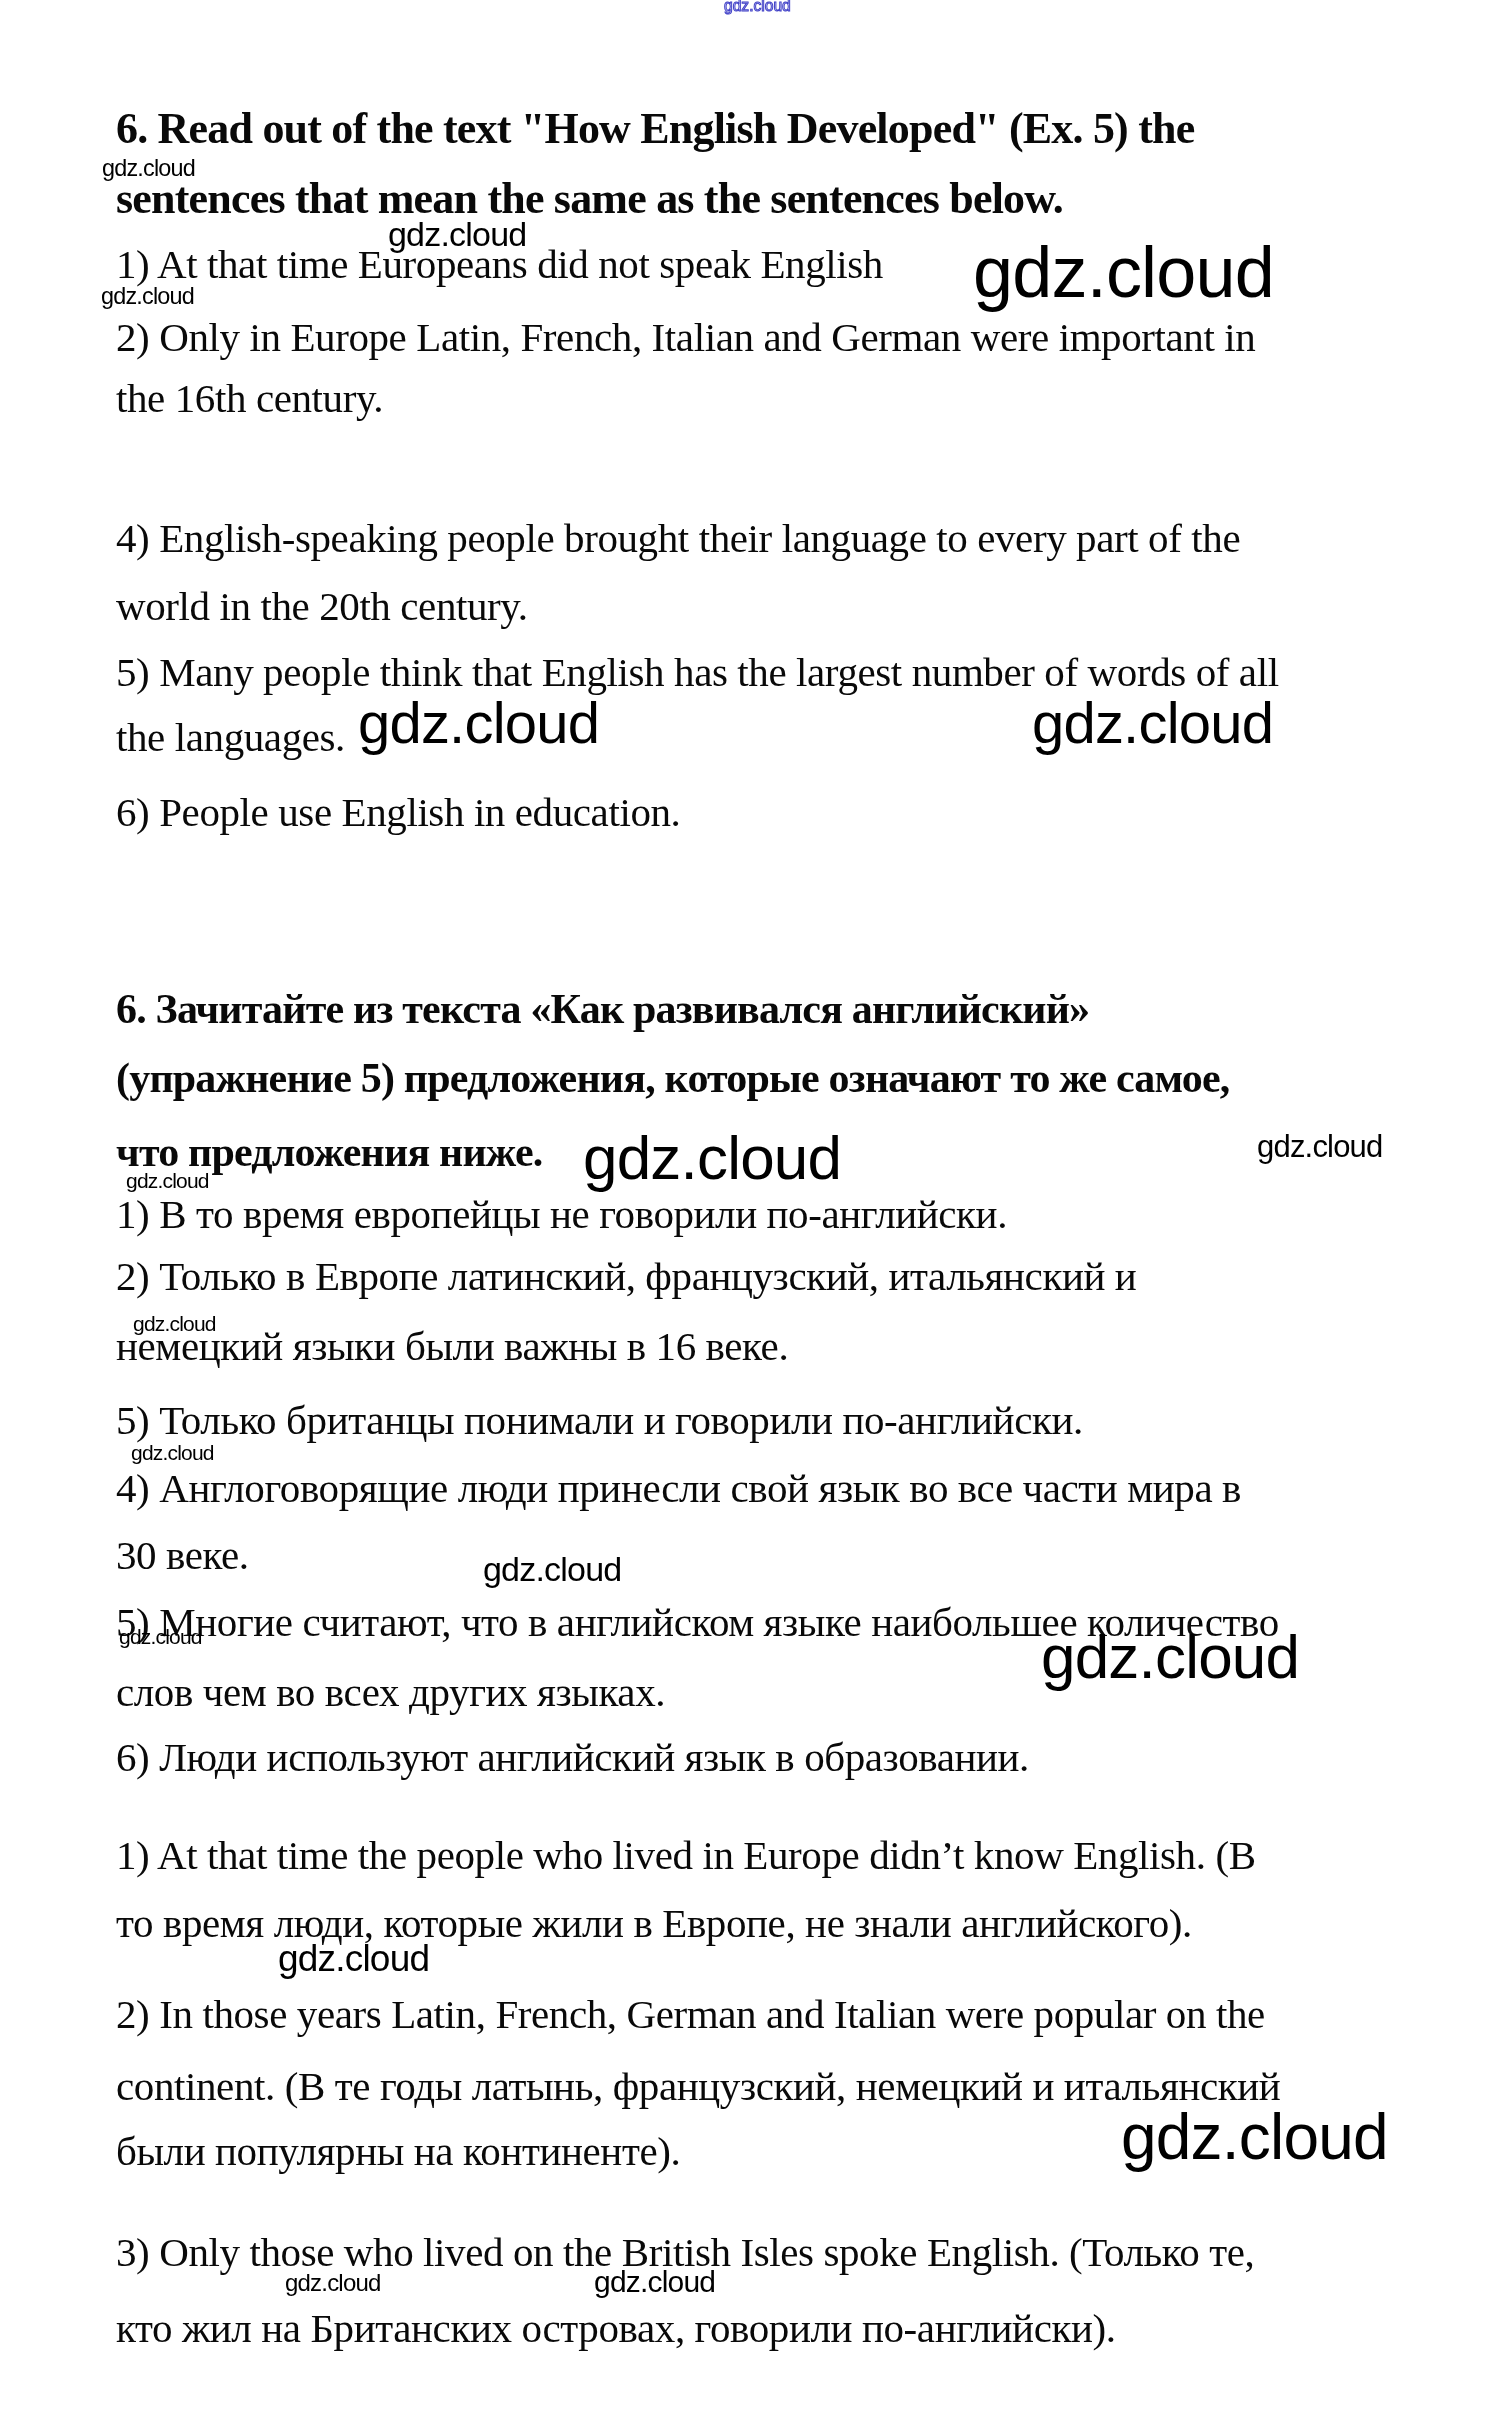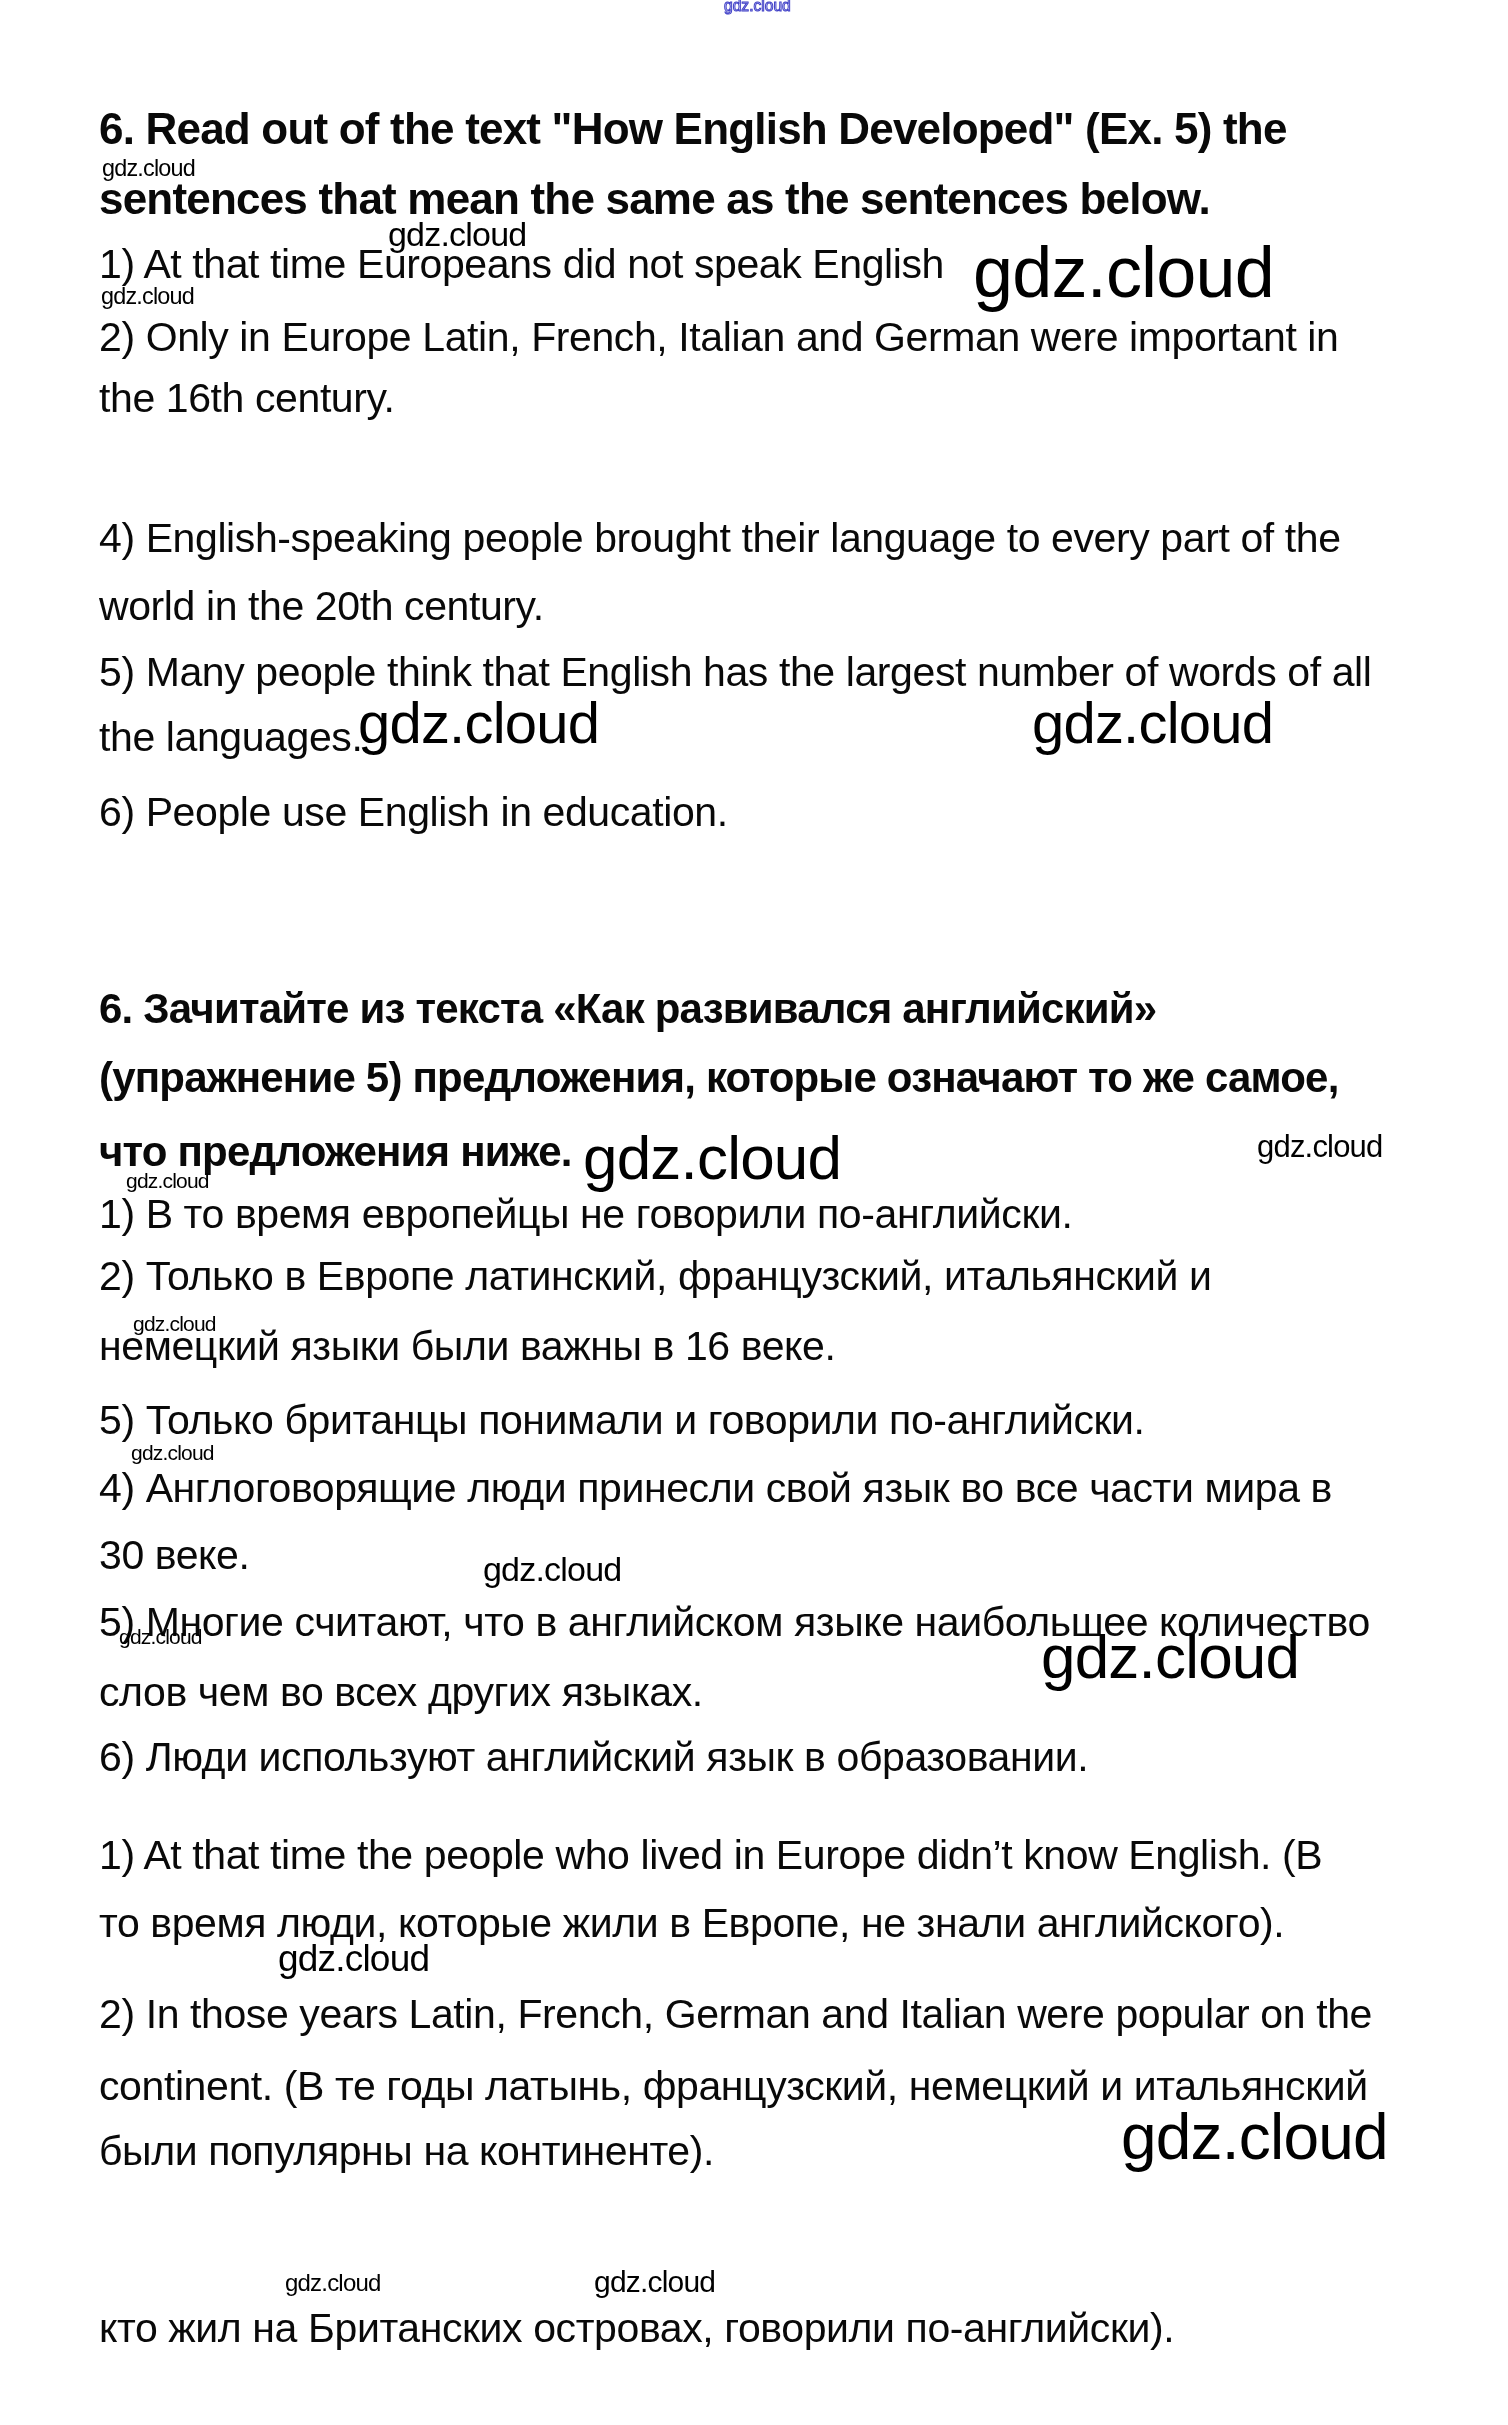--- a/index.html
+++ b/index.html
@@ -12,23 +12,23 @@
     width: 1509px;
     height: 2426px;
     background: #ffffff;
     overflow: hidden;
     font-family: "Liberation Serif", serif;
     color: #000000;
   }
   
   .tl {
     position: absolute;
-    left: 99px;
+    left: 116px;
     white-space: nowrap;
-    font-family: Liberation Sans, sans-serif;
+    font-family: Liberation Serif, serif;
     font-size: 41px;
     line-height: 1;
     letter-spacing: -0.4px;
     color: #090909;
   }
   .tl.en-bold {
     font-weight: bold;
     font-size: 44px;
     letter-spacing: -0.8px;
   }
@@ -82,20 +82,21 @@
   <div class="tl" style="top:1535px">30 веке.</div>
   <div class="tl" style="top:1602px">5) Многие считают, что в английском языке наибольшее количество</div>
   <div class="tl" style="top:1672px">слов чем во всех других языках.</div>
   <div class="tl" style="top:1737px">6) Люди используют английский язык в образовании.</div>
 
   <div class="tl" style="top:1835px">1) At that time the people who lived in Europe didn’t know English. (В</div>
   <div class="tl" style="top:1903px">то время люди, которые жили в Европе, не знали английского).</div>
   <div class="tl" style="top:1994px">2) In those years Latin, French, German and Italian were popular on the</div>
   <div class="tl" style="top:2131px">были популярны на континенте).</div>
   <div class="tl" style="top:2066px">continent. (В те годы латынь, французский, немецкий и итальянский</div>
+  <div class="tl" style="top:2232px">3) Only those who lived on the British Isles spoke English. (Только те,</div>
   <div class="tl" style="top:2308px">кто жил на Британских островах, говорили по-английски).</div>
 
   <span class="wm wm-blue" style="left:724px;  top:-1.6px;   font-size:15.6px">gdz.cloud</span>
   <span class="wm" style="left:102px;  top:157px;  font-size:23.4px">gdz.cloud</span>
   <span class="wm" style="left:388px;  top:217px;  font-size:34px">gdz.cloud</span>
   <span class="wm" style="left:973px; top:236px;  font-size:72px">gdz.cloud</span>
   <span class="wm" style="left:101px;  top:285px;  font-size:23.4px">gdz.cloud</span>
   <span class="wm" style="left:358px;  top:694px;  font-size:58px">gdz.cloud</span>
   <span class="wm" style="left:1032px; top:694px;  font-size:58px">gdz.cloud</span>
   <span class="wm" style="left:583px;  top:1127px; font-size:62px">gdz.cloud</span>

